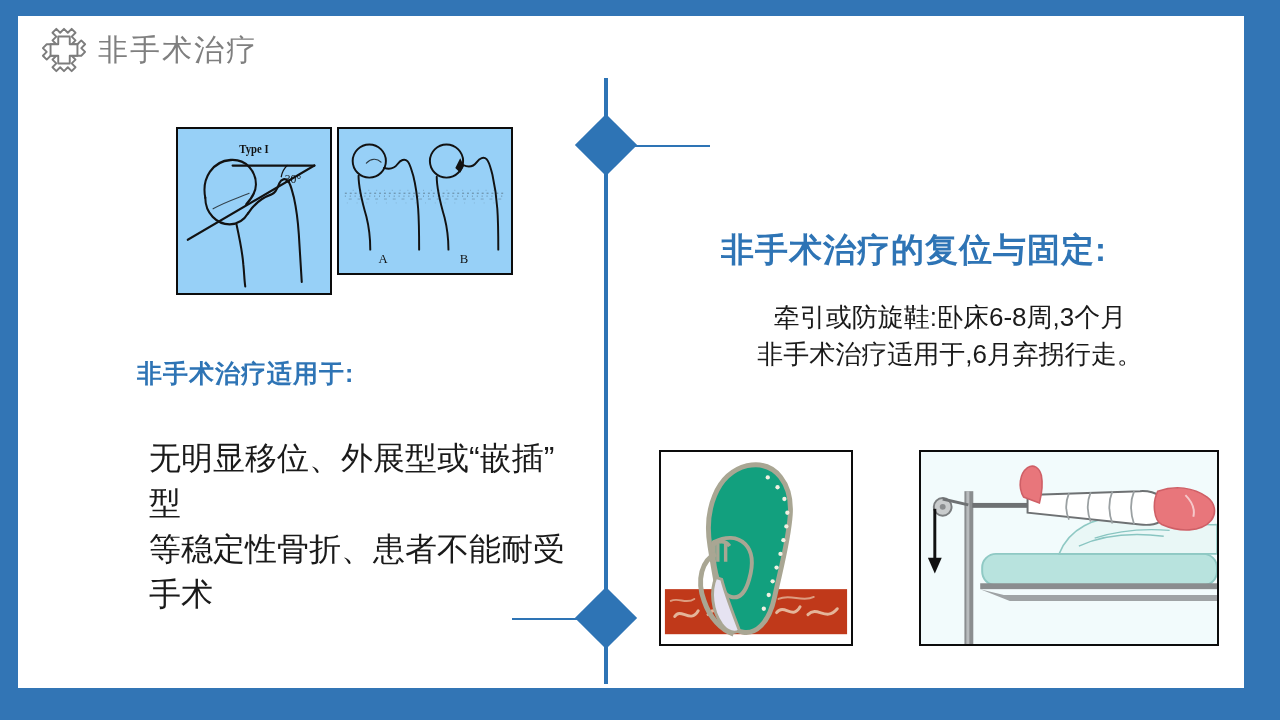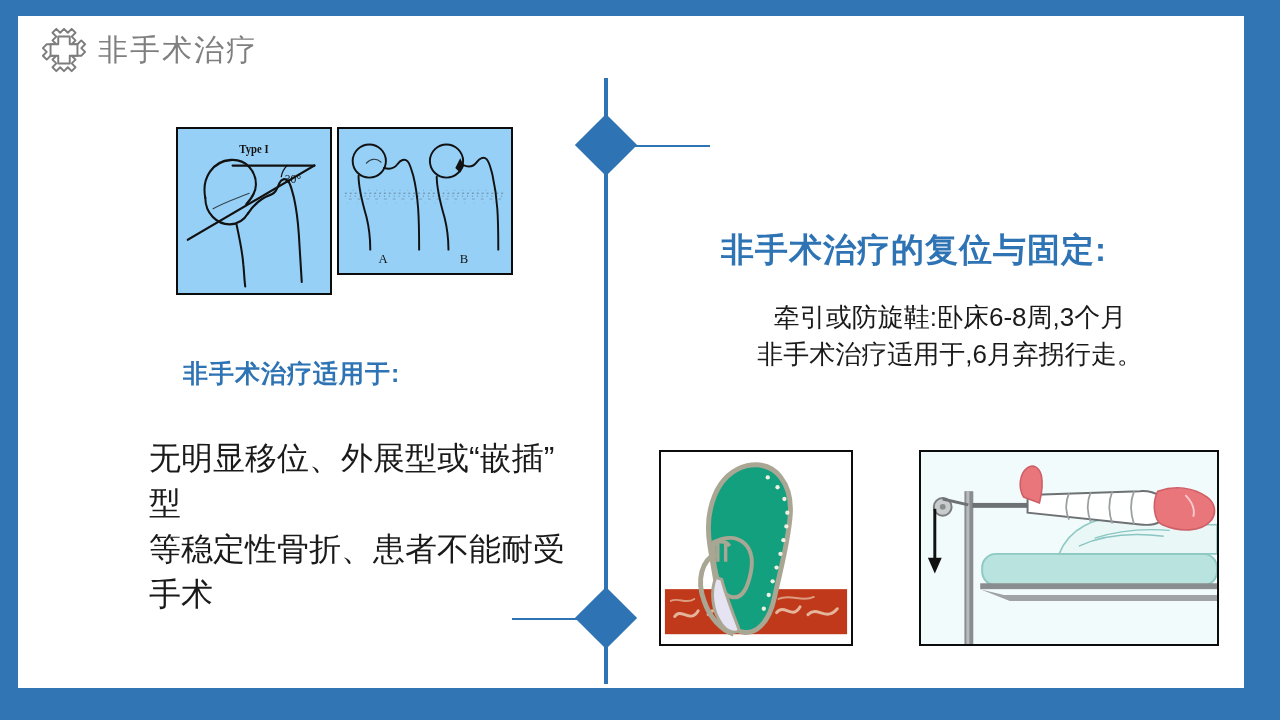--- a/index.html
+++ b/index.html
@@ -95,21 +95,21 @@
 
   .fig-svg { display: block; width: 100%; height: 100%; }
 
   
   .heading {
     position: absolute;
     font-weight: bold;
     color: #2e74b5;
     white-space: nowrap;
   }
-  #heading-left  { left: 119px; top: 341px; font-size: 25px; letter-spacing: 1px; margin-left: 46px; }
+  #heading-left  { left: 119px; top: 341px; font-size: 25px; letter-spacing: 1px; }
   #heading-right { left: 703px; top: 212px; font-size: 33px; letter-spacing: 1px; }
 
   .body-text {
     position: absolute;
     color: #1a1a1a;
     line-height: 1.42;
     white-space: pre-line;
   }
   #body-left  { left: 131px; top: 420px; width: 430px; font-size: 32px; }
   #body-right { left: 712px; top: 283px; width: 440px; font-size: 26px; text-align: center; }

